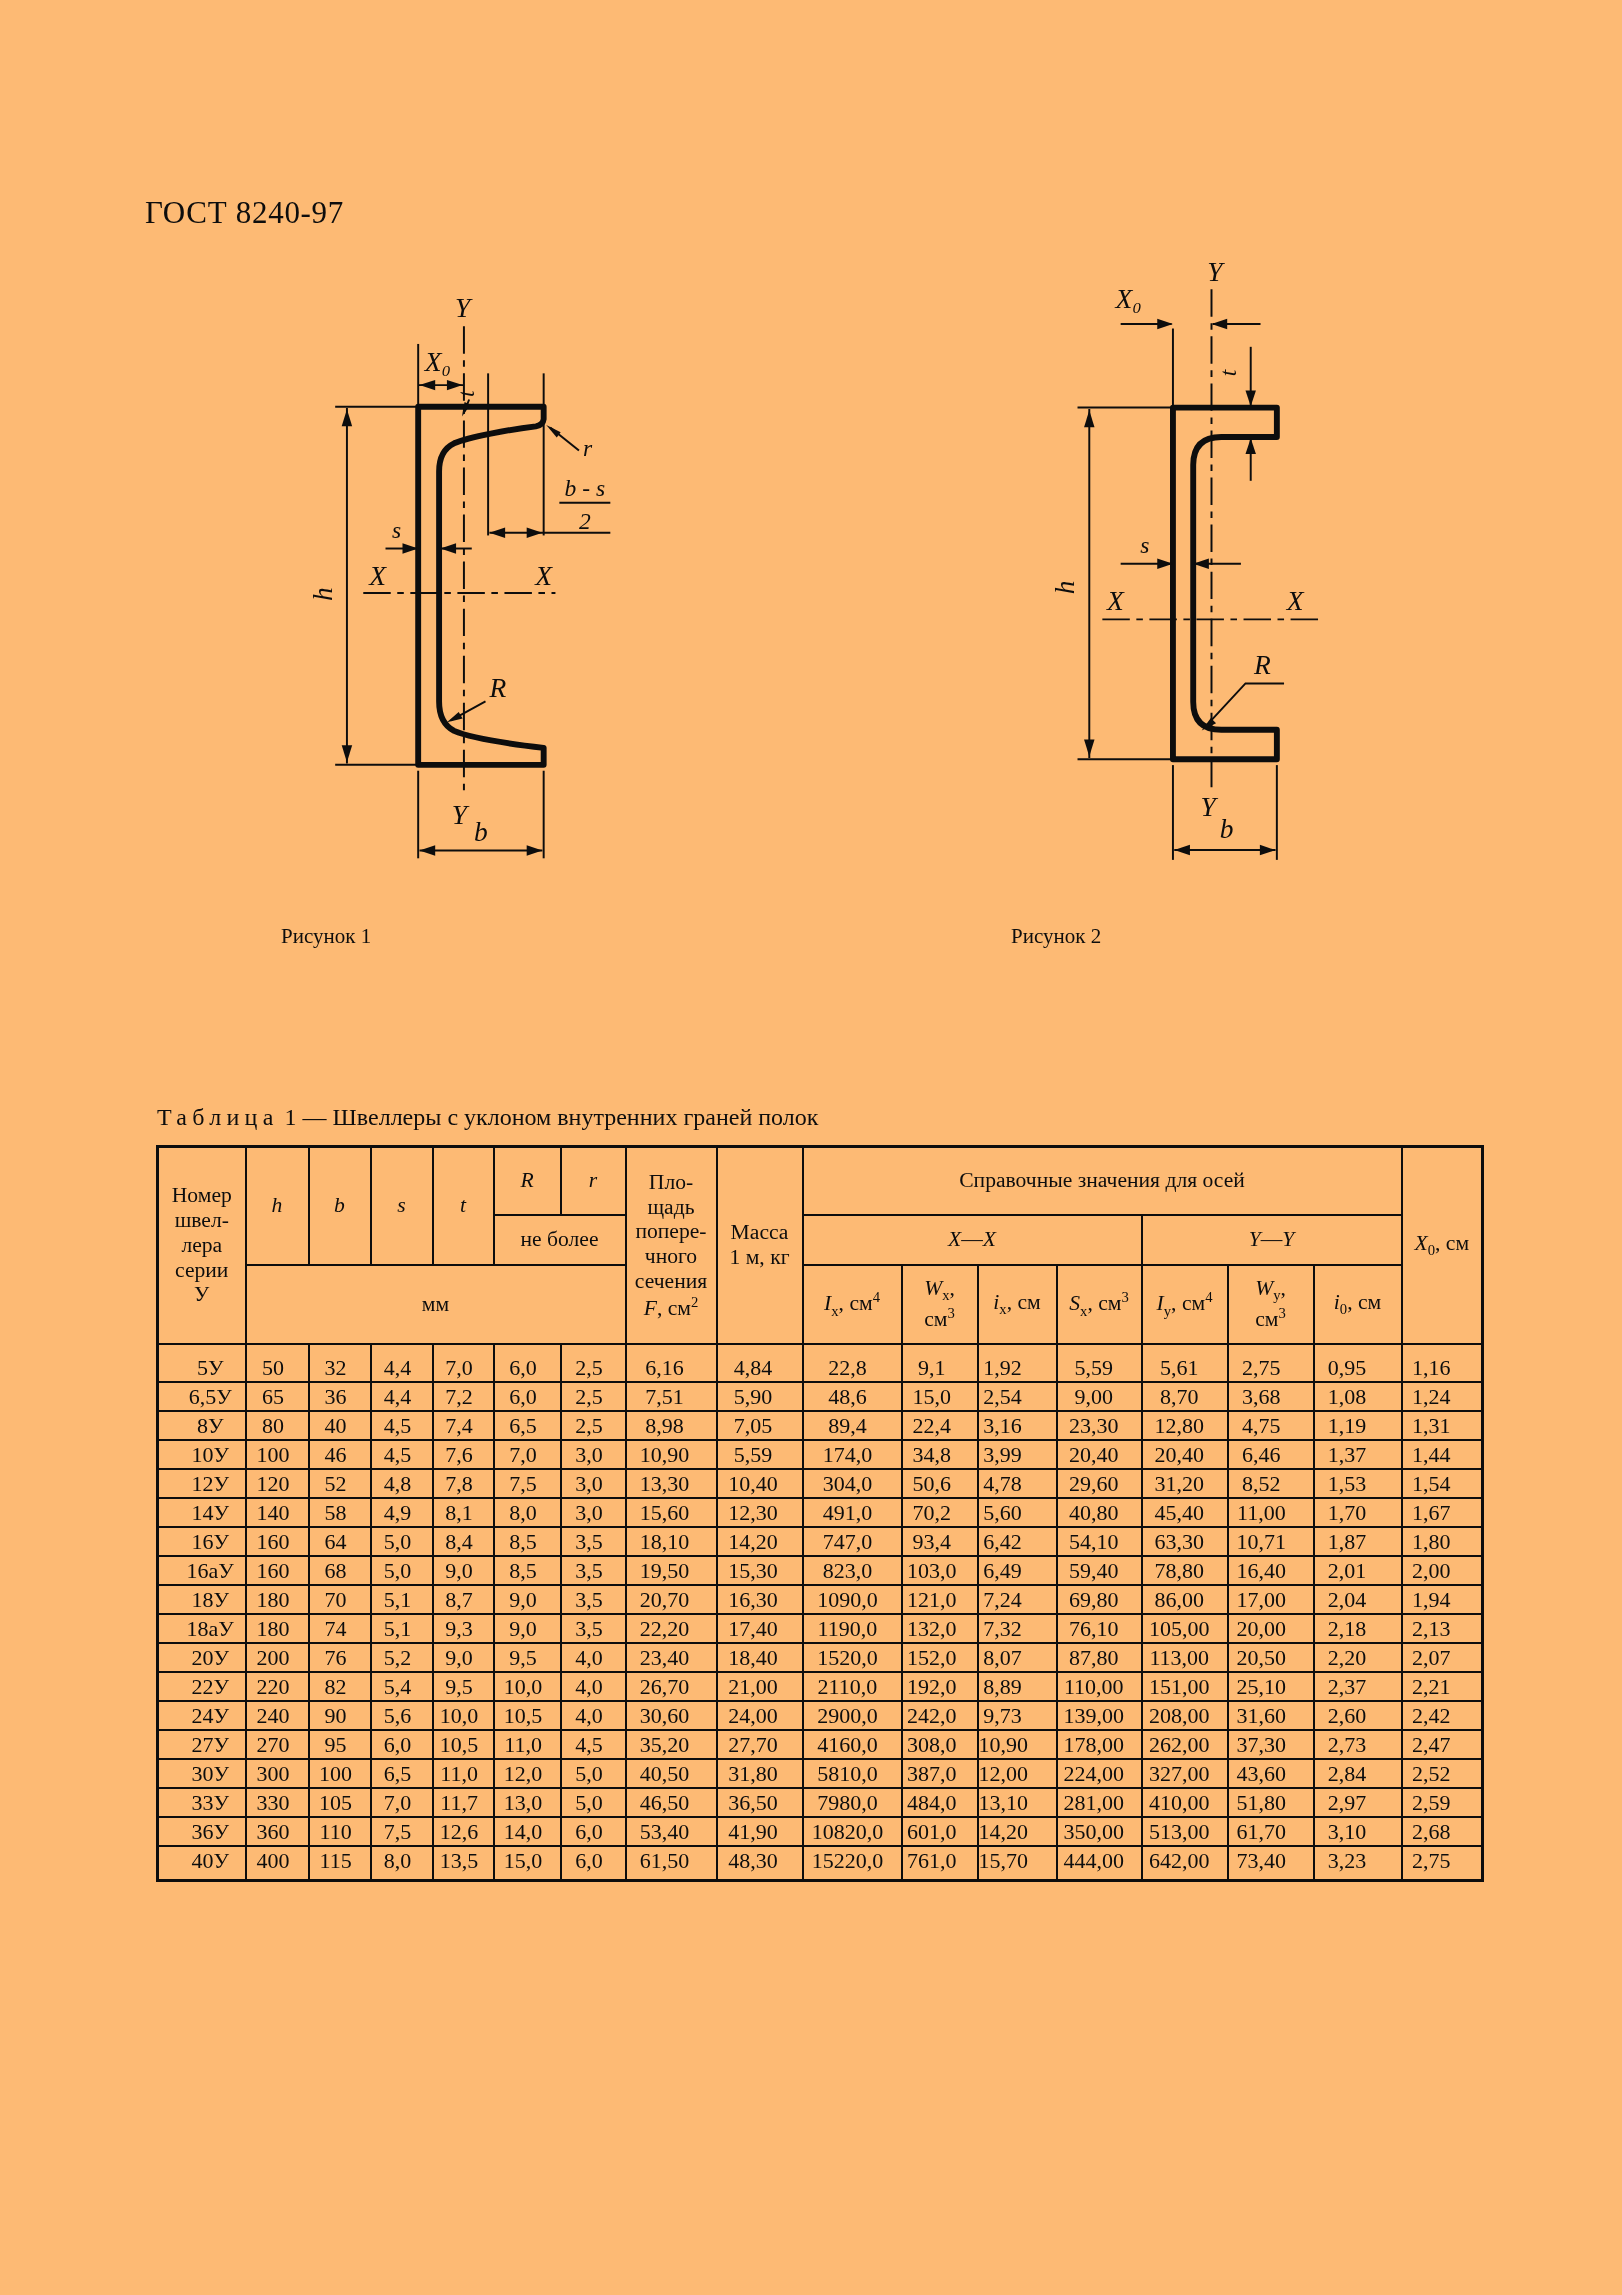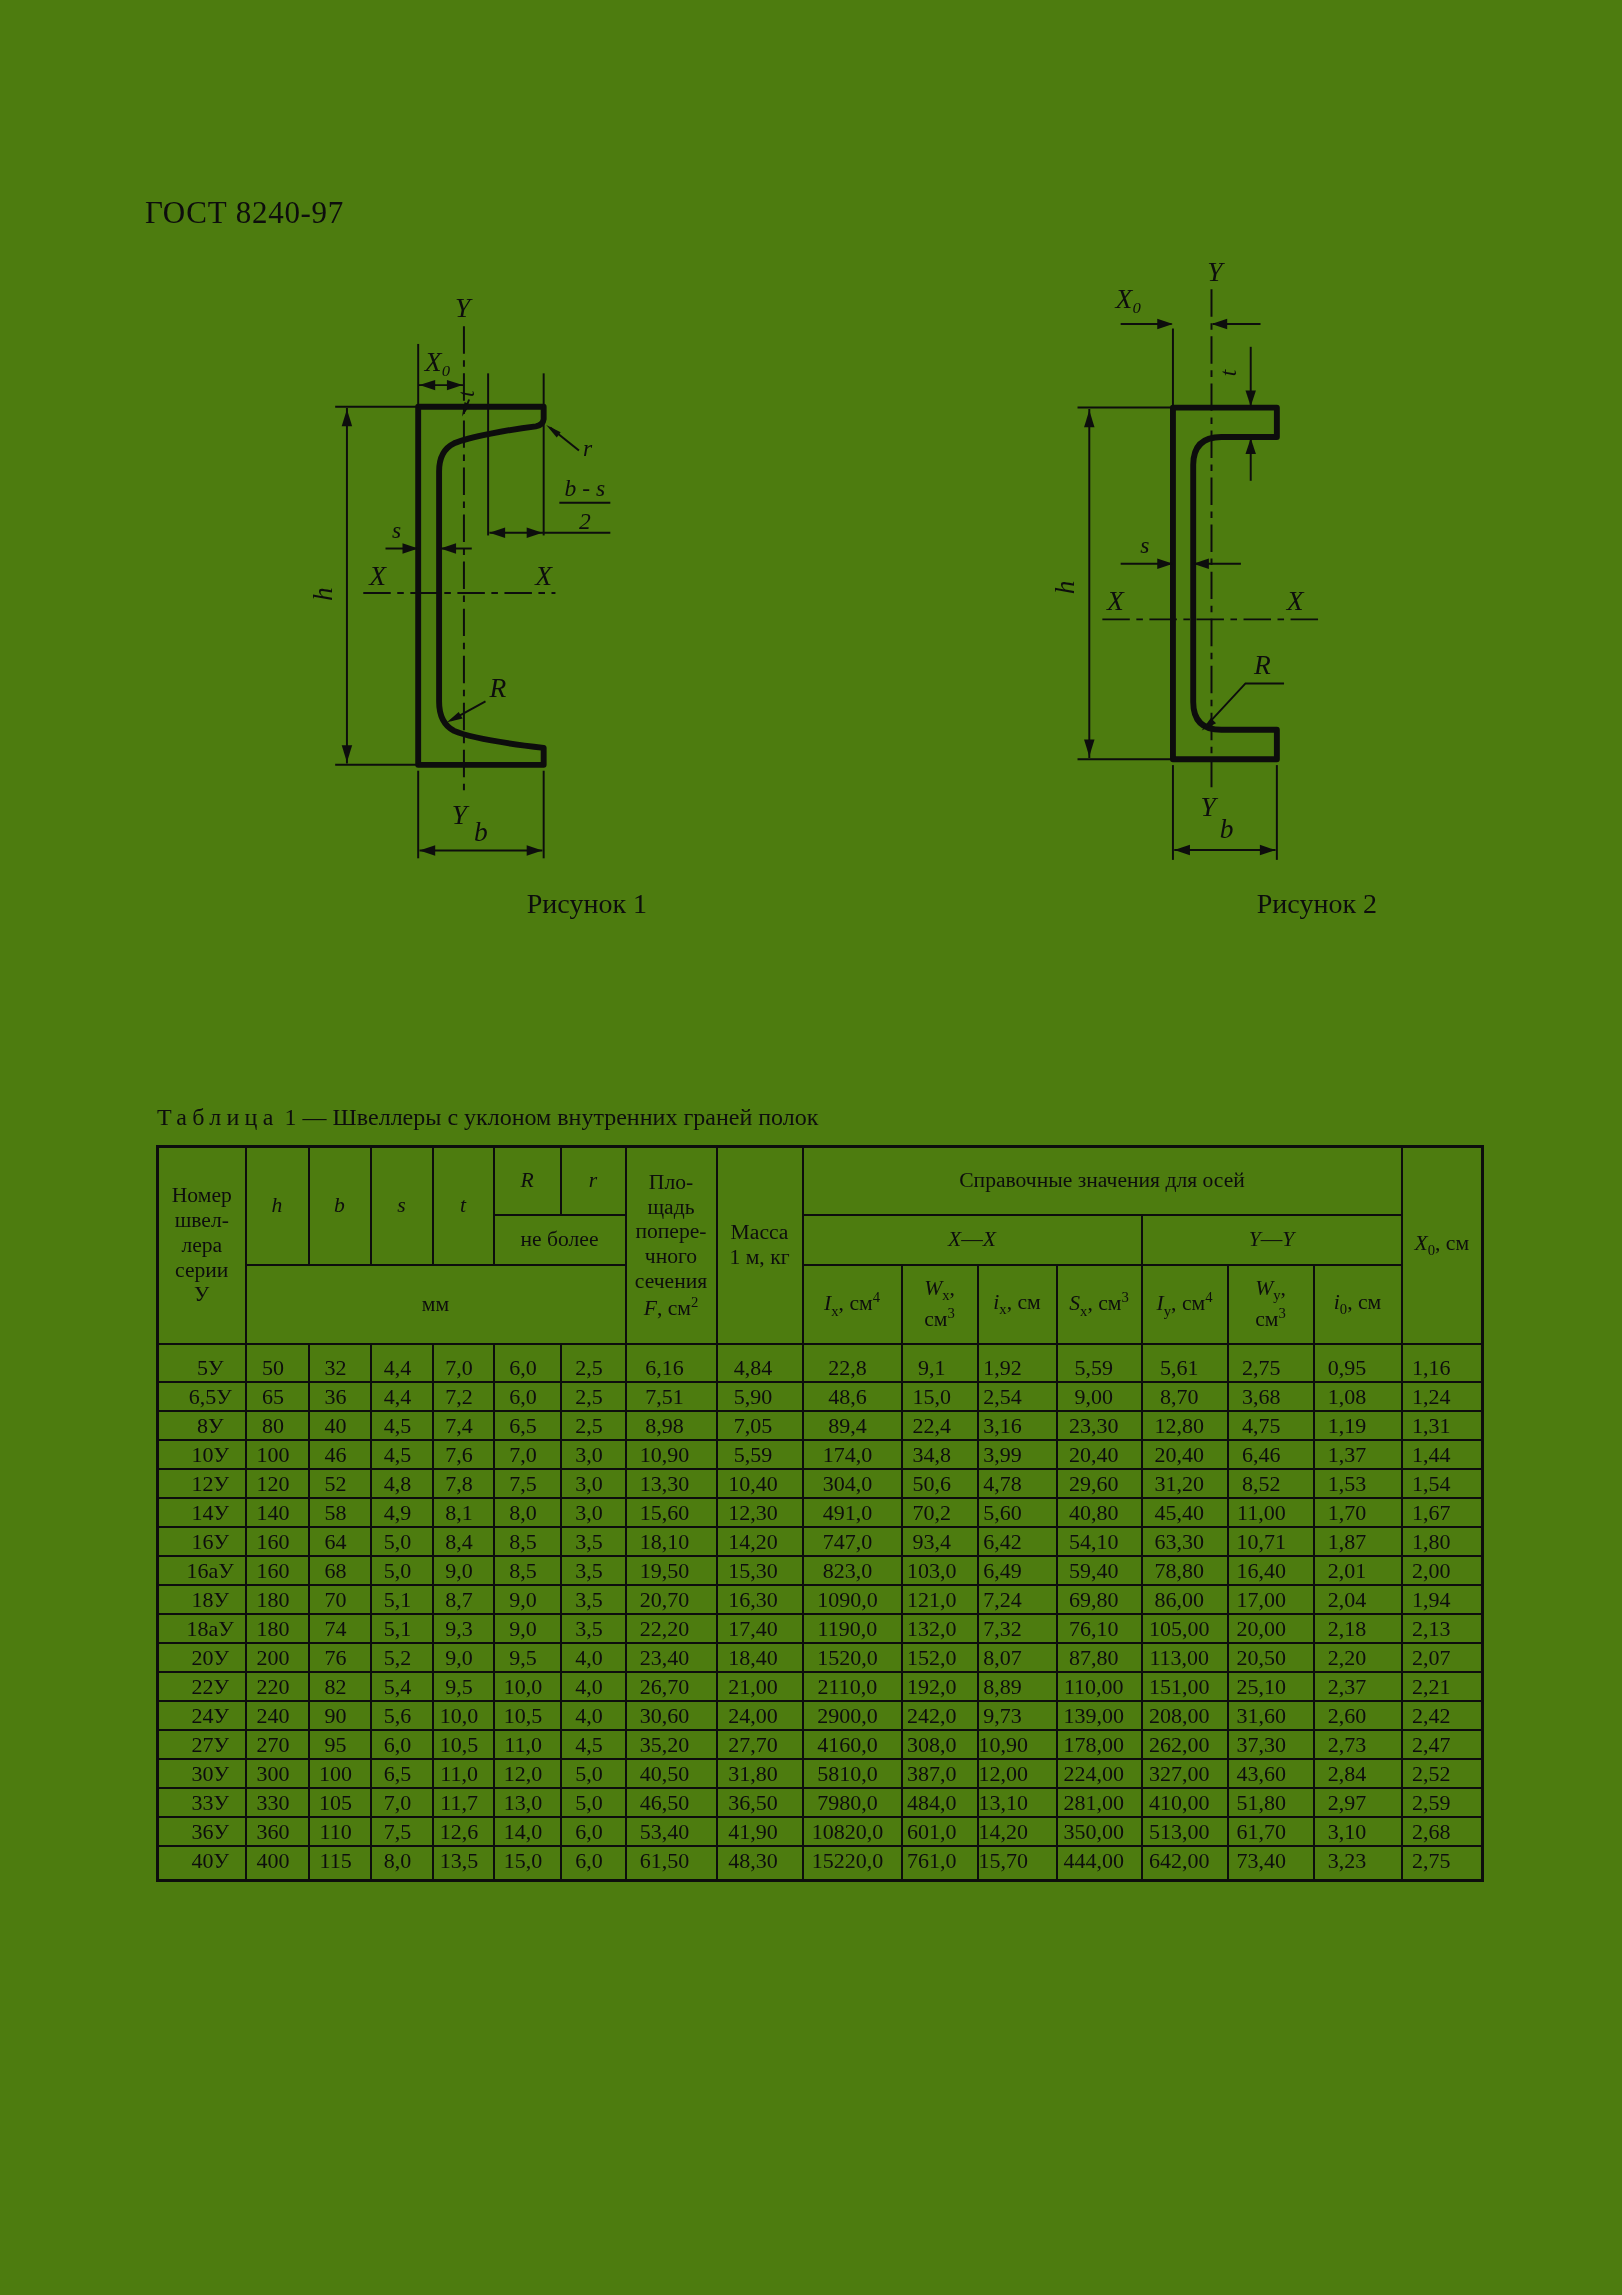--- a/index.html
+++ b/index.html
@@ -1,27 +1,27 @@
 <!DOCTYPE html>
 <html style="font-size:10.5px"><head>
 <meta charset="utf-8">
 <style>
   html,body { margin:0; padding:0; background:#888; }
   #page {
-    position:relative; width:1622px; height:2295px; background:#4d7c0f;
+    position:relative; width:1622px; height:2295px; background:#fdba74;
     font-family:"Liberation Serif", serif; color:#0d0d0d; overflow:hidden;
   }
   #doc-title {
     position:absolute; left:145px; top:195px; font-size:31px; letter-spacing:0.7px;
   }
   .fig-svg { position:absolute; }
   #fig1-svg { left:294px; top:275px; }
   #fig2-svg { left:1037px; top:255px; }
   .fig-caption {
-    position:absolute; width:366px; text-align:right; font-size:28px; top:888px;
+    position:absolute; width:366px; text-align:left; font-size:21px; top:924px;
   }
   #fig1-caption { left:281px; }
   #fig2-caption { left:1011px; }
   #table-title {
     position:absolute; left:157px; top:1104px; font-size:24px; white-space:nowrap;text-align:right;
   }
   #table-title .sp { letter-spacing:0.22em; }
   #channels-table {
     position:absolute; left:156px; top:1145px;
     border-collapse:collapse; table-layout:fixed; width:1325px;

